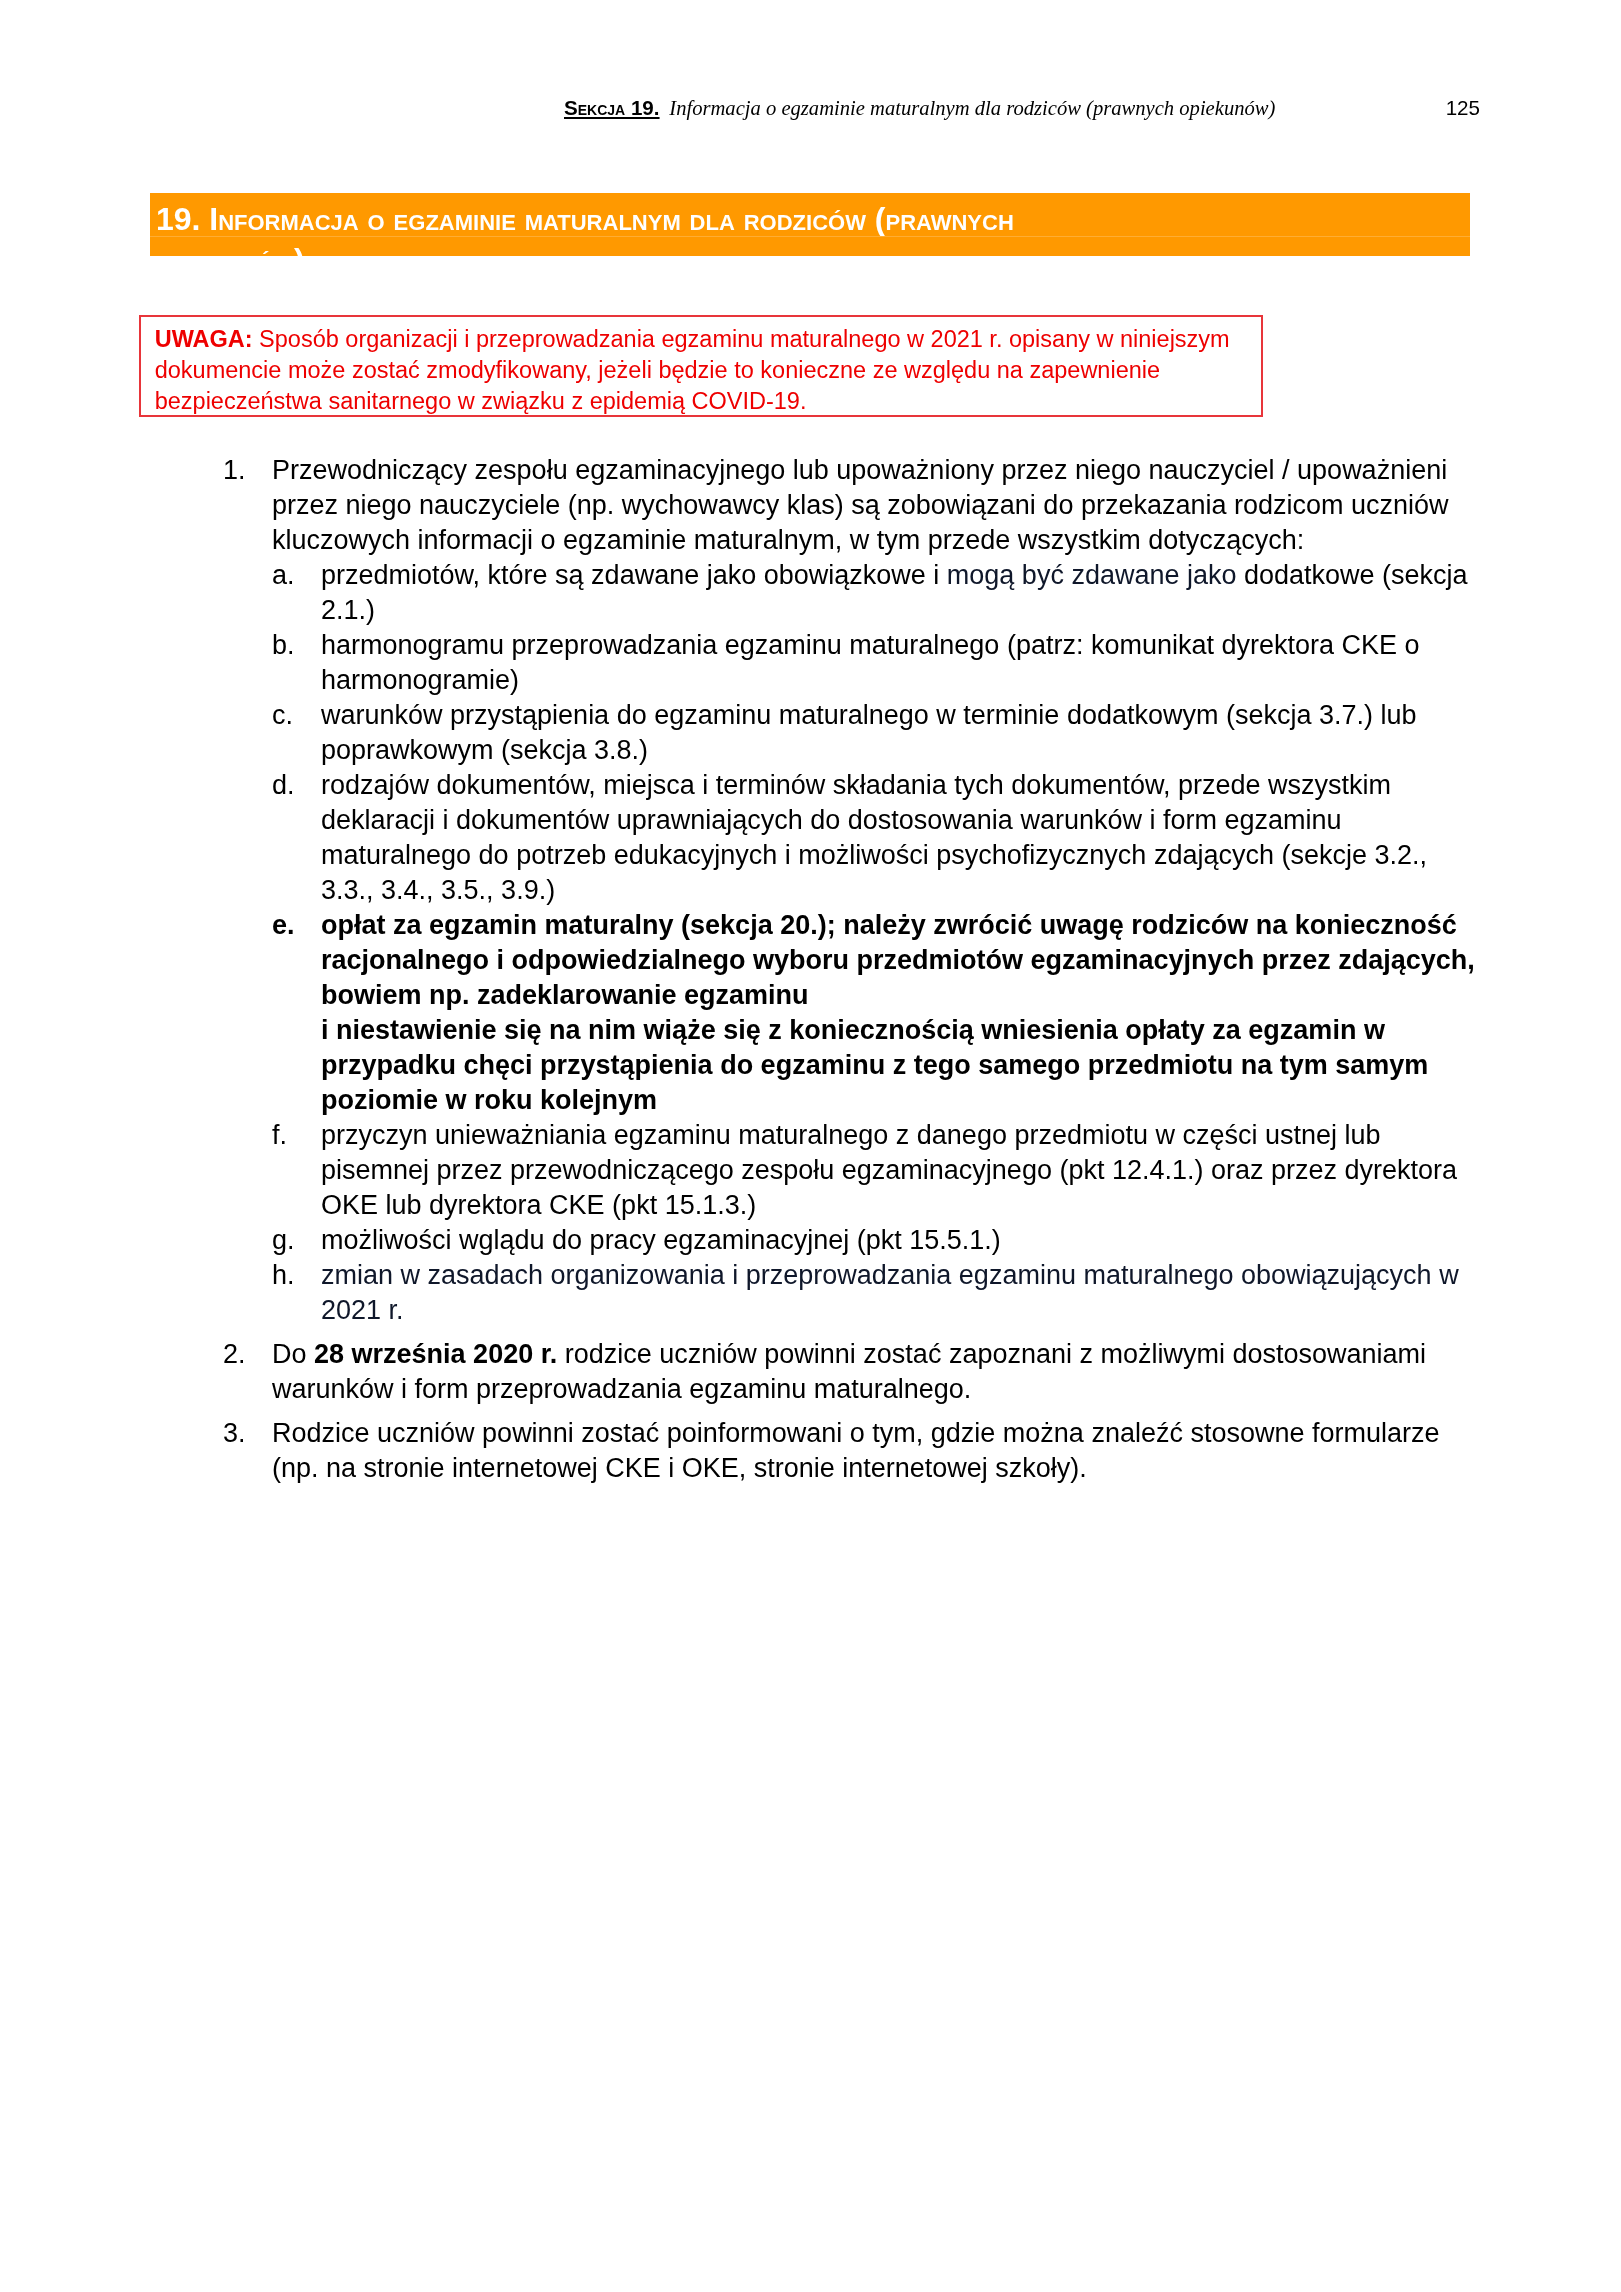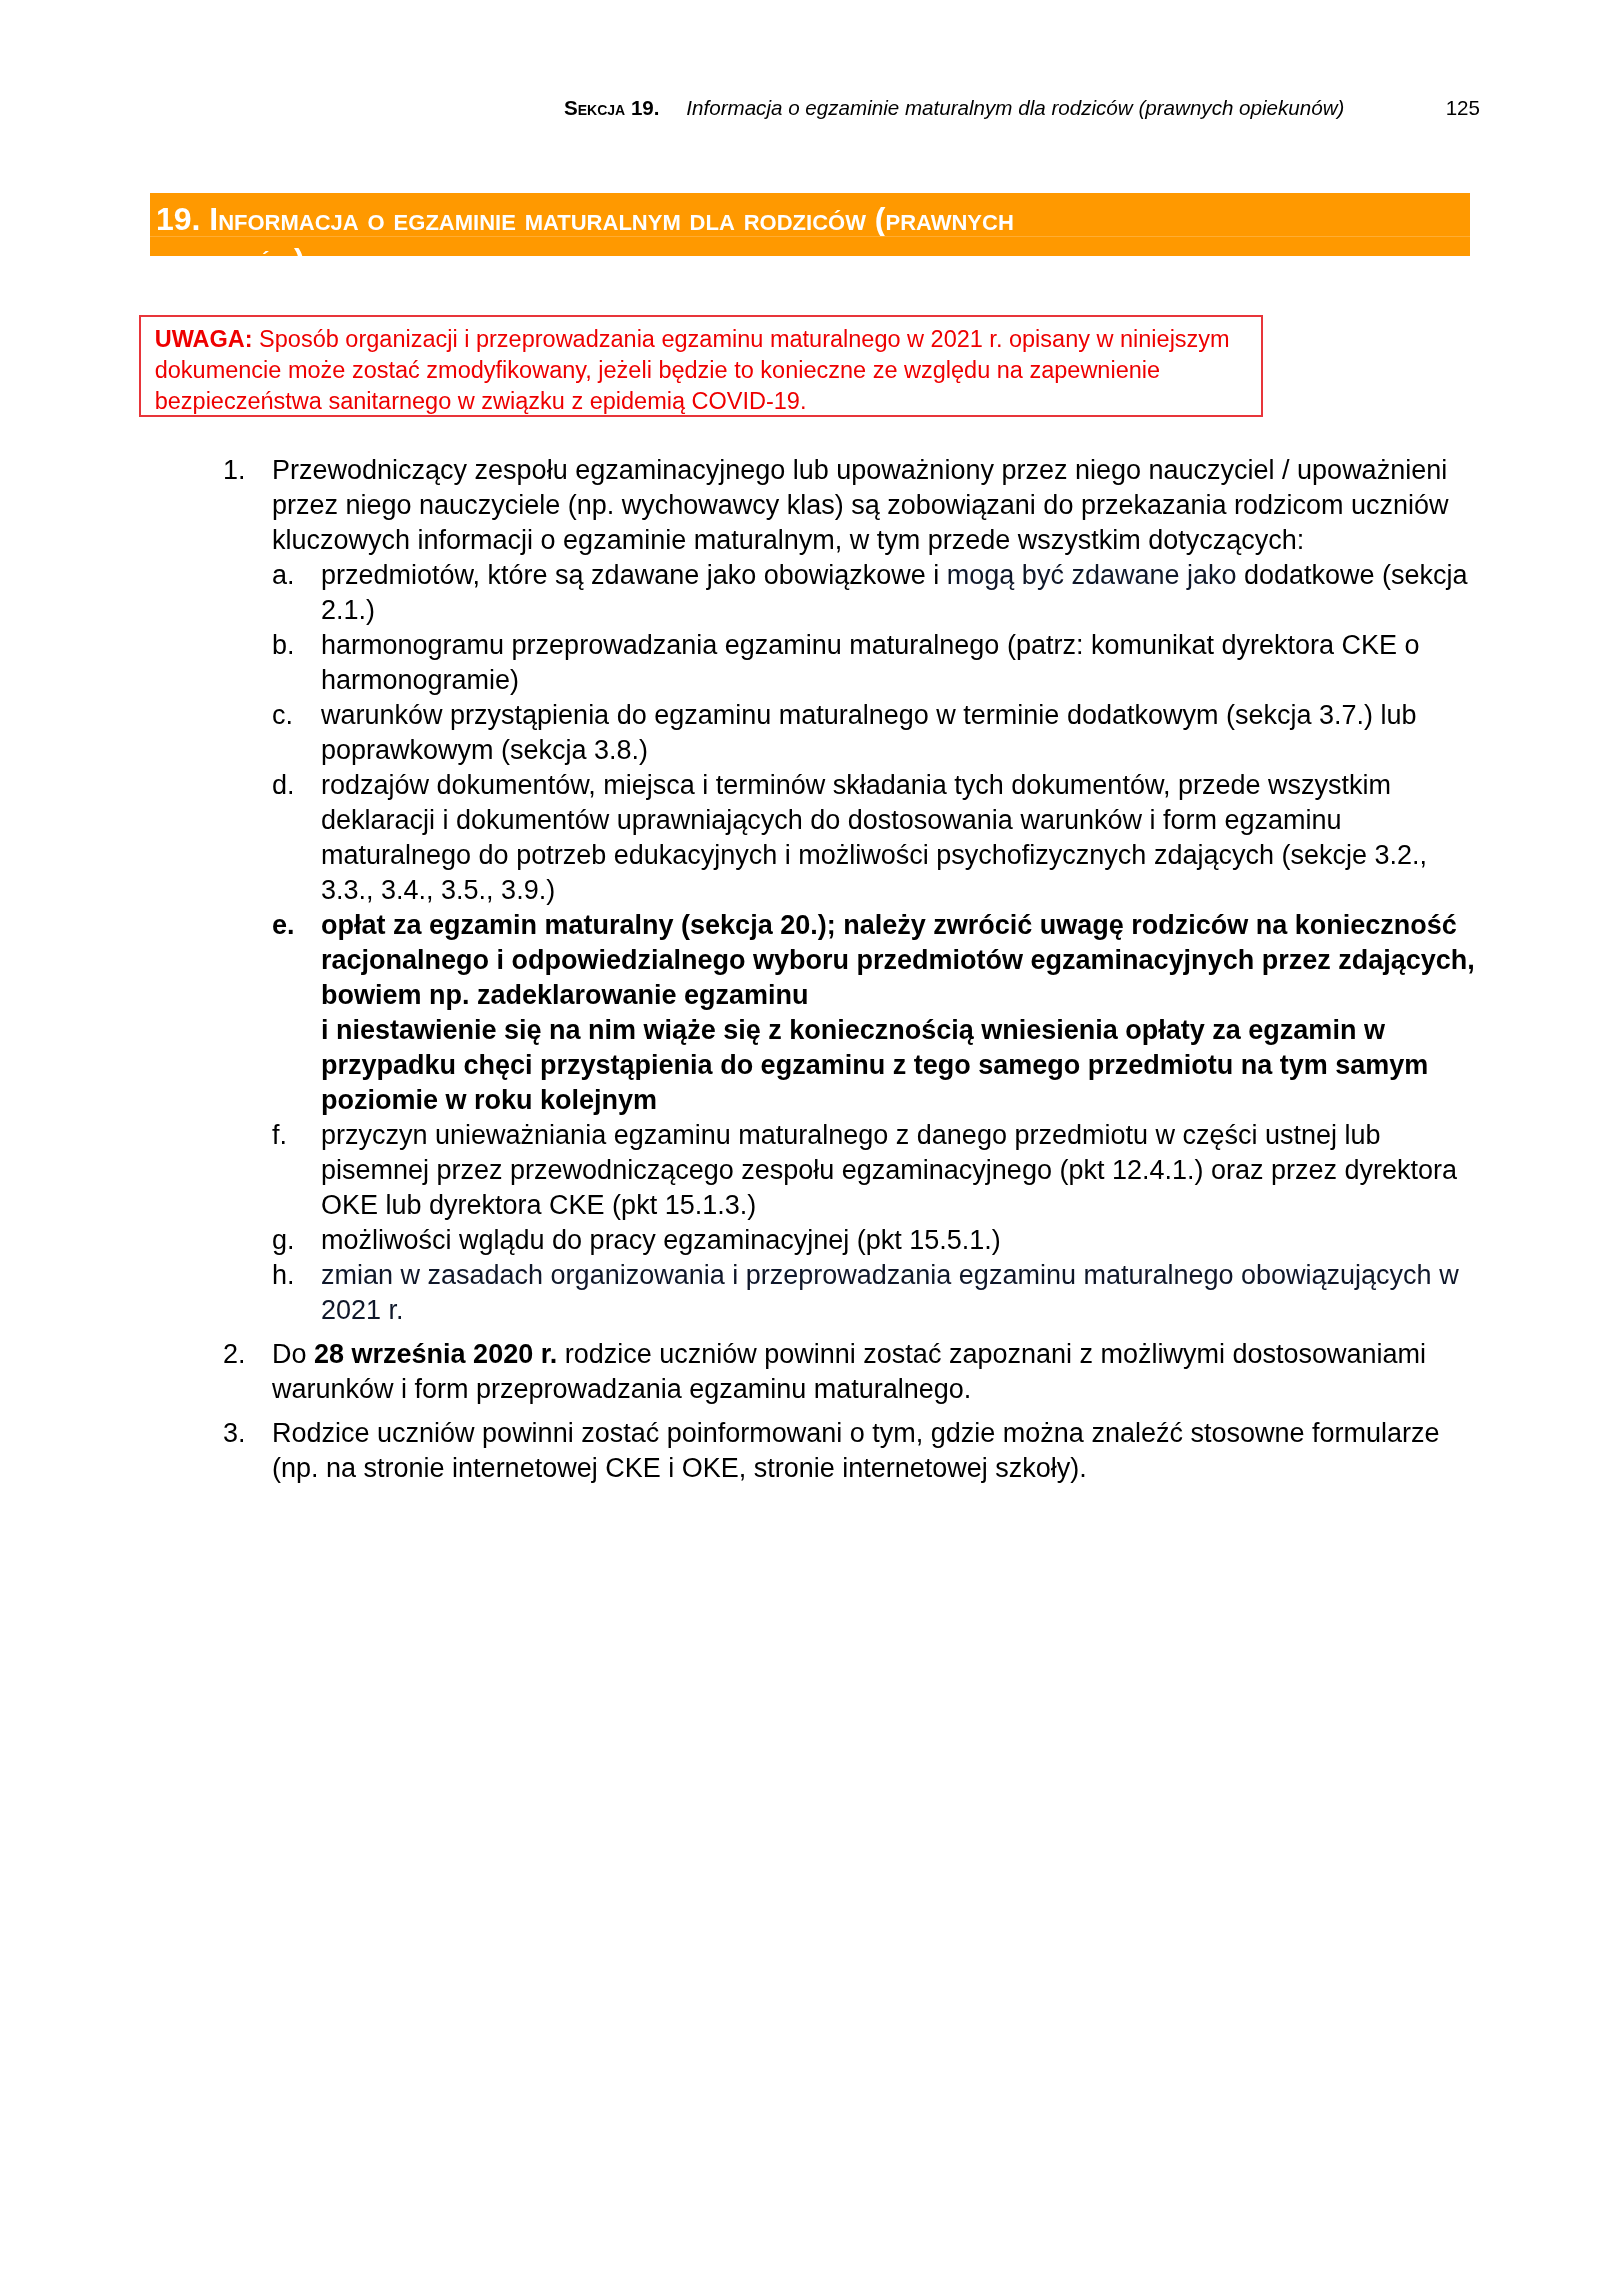--- a/index.html
+++ b/index.html
@@ -21,24 +21,26 @@
       left: 564px;
       width: 916px;
       font-size: 20.6px;
       line-height: 27.4px;
       white-space: nowrap;
     }
     .running-header .sec-label {
       font-weight: bold;
       font-variant: small-caps;
       letter-spacing: 0;
+      text-decoration: underline;
     }
     .running-header .sec-title {
       font-style: italic;
-      margin-left: 21px;
+      margin-left: 4px;
+      font-family: Liberation Serif, serif;
     }
     .running-header .page-num {
       position: absolute;
       right: 0;
       top: 0;
       font-weight: normal;
     }
     .section-bar {
       position: absolute;
       top: 193px;

